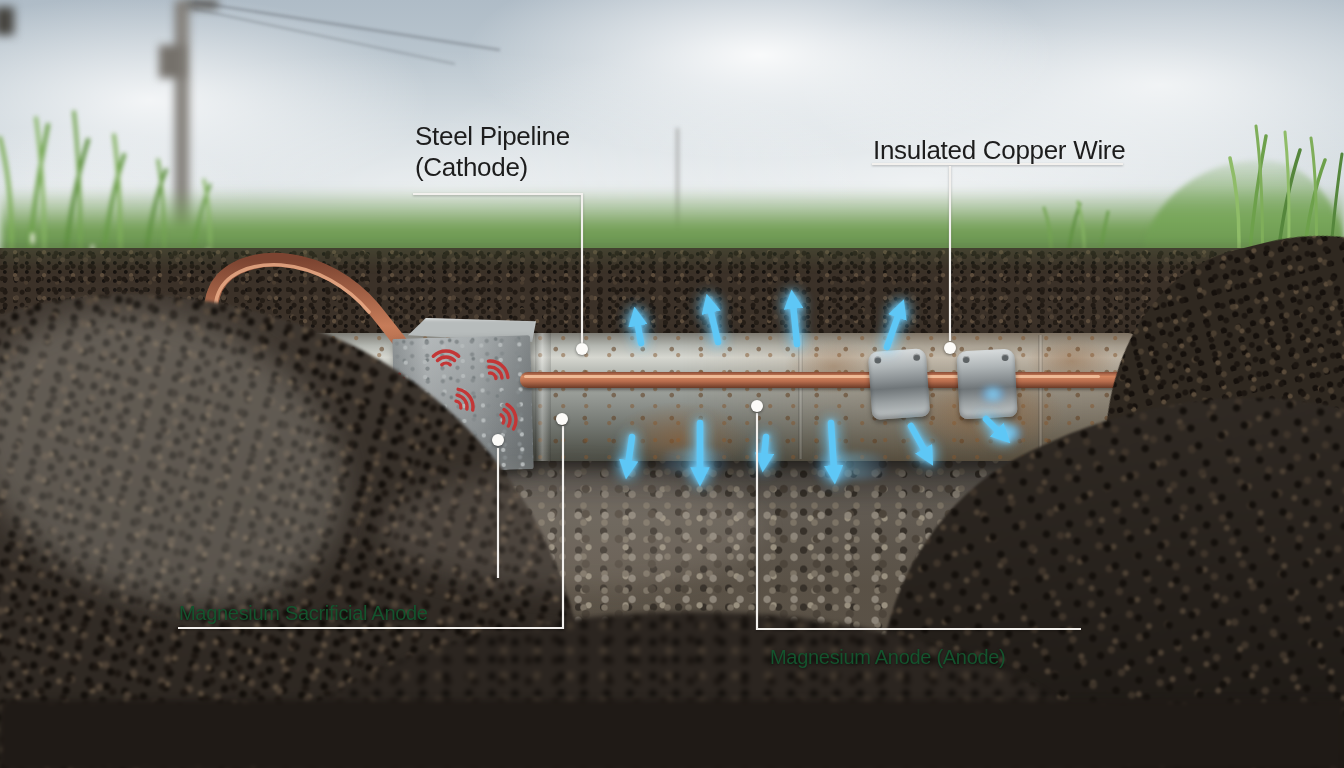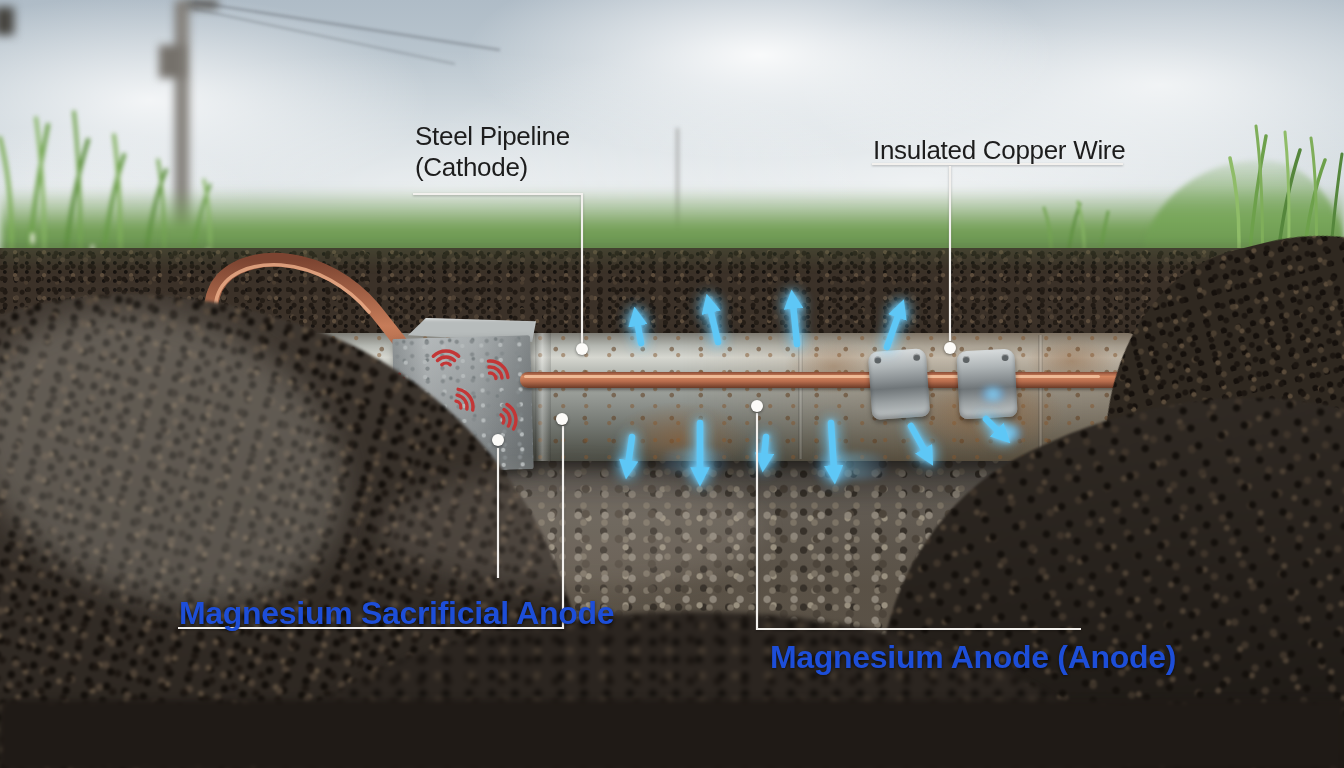--- a/index.html
+++ b/index.html
@@ -163,22 +163,22 @@
   .arcs-svg{left:2px;top:19px;}
 
   
   .arrows{left:0;top:0;filter:drop-shadow(0 0 7px rgba(80,195,255,.9)) drop-shadow(0 0 2px rgba(140,220,255,.9));}
 
   
   .leaders{left:0;top:0;filter:drop-shadow(0 1px 1px rgba(0,0,0,.25));}
   .dot{width:12px;height:12px;border-radius:50%;background:#fcfbf8;
     box-shadow:0 1px 3px rgba(0,0,0,.45);}
   .lbl{color:#1d1d1d;font-size:26px;letter-spacing:-.3px;line-height:31px;white-space:nowrap;}
-  .lbl-light{color:#1d4ed8;font-size:32px;letter-spacing:-.3px;line-height:32px;white-space:nowrap;
-    text-shadow:0 1px 3px rgba(0,0,0,.55);font-weight:bold;}
+  .lbl-light{color:#14532d;font-size:20px;letter-spacing:-.3px;line-height:32px;white-space:nowrap;
+    text-shadow:0 1px 3px rgba(0,0,0,.55);}
 </style>
 </head>
 <body>
 
 <div class="stage">
 
   <div class="abs sky"></div>
   <div class="abs pole-shaft"></div>
   <div class="abs pole-box"></div>
   <div class="abs pole-arm"></div>

